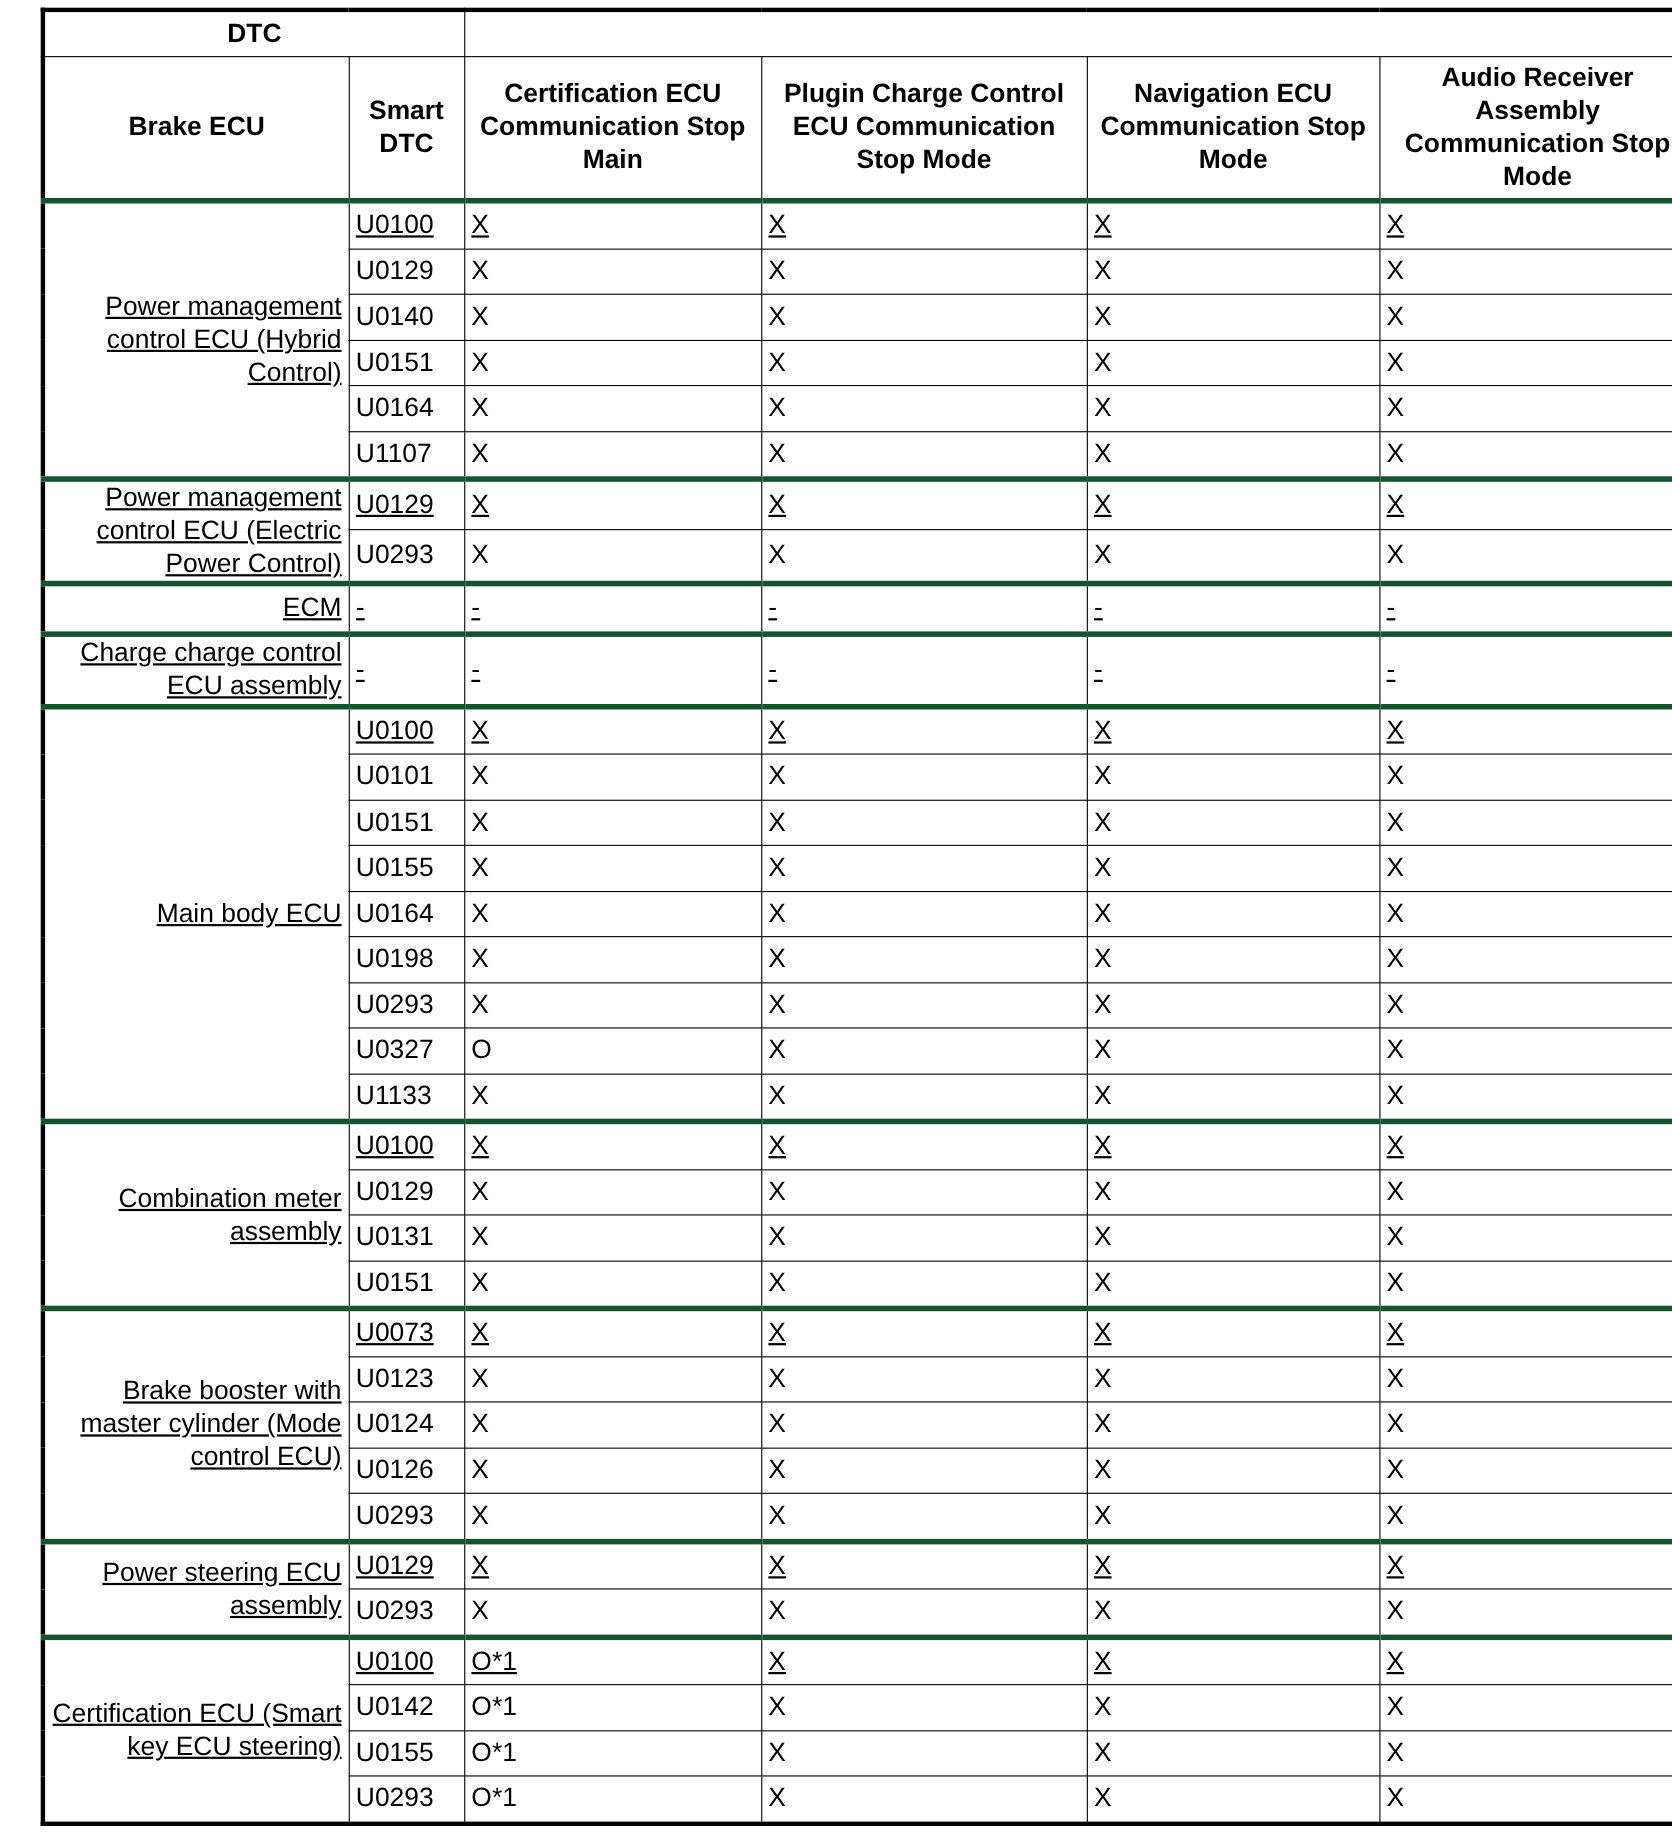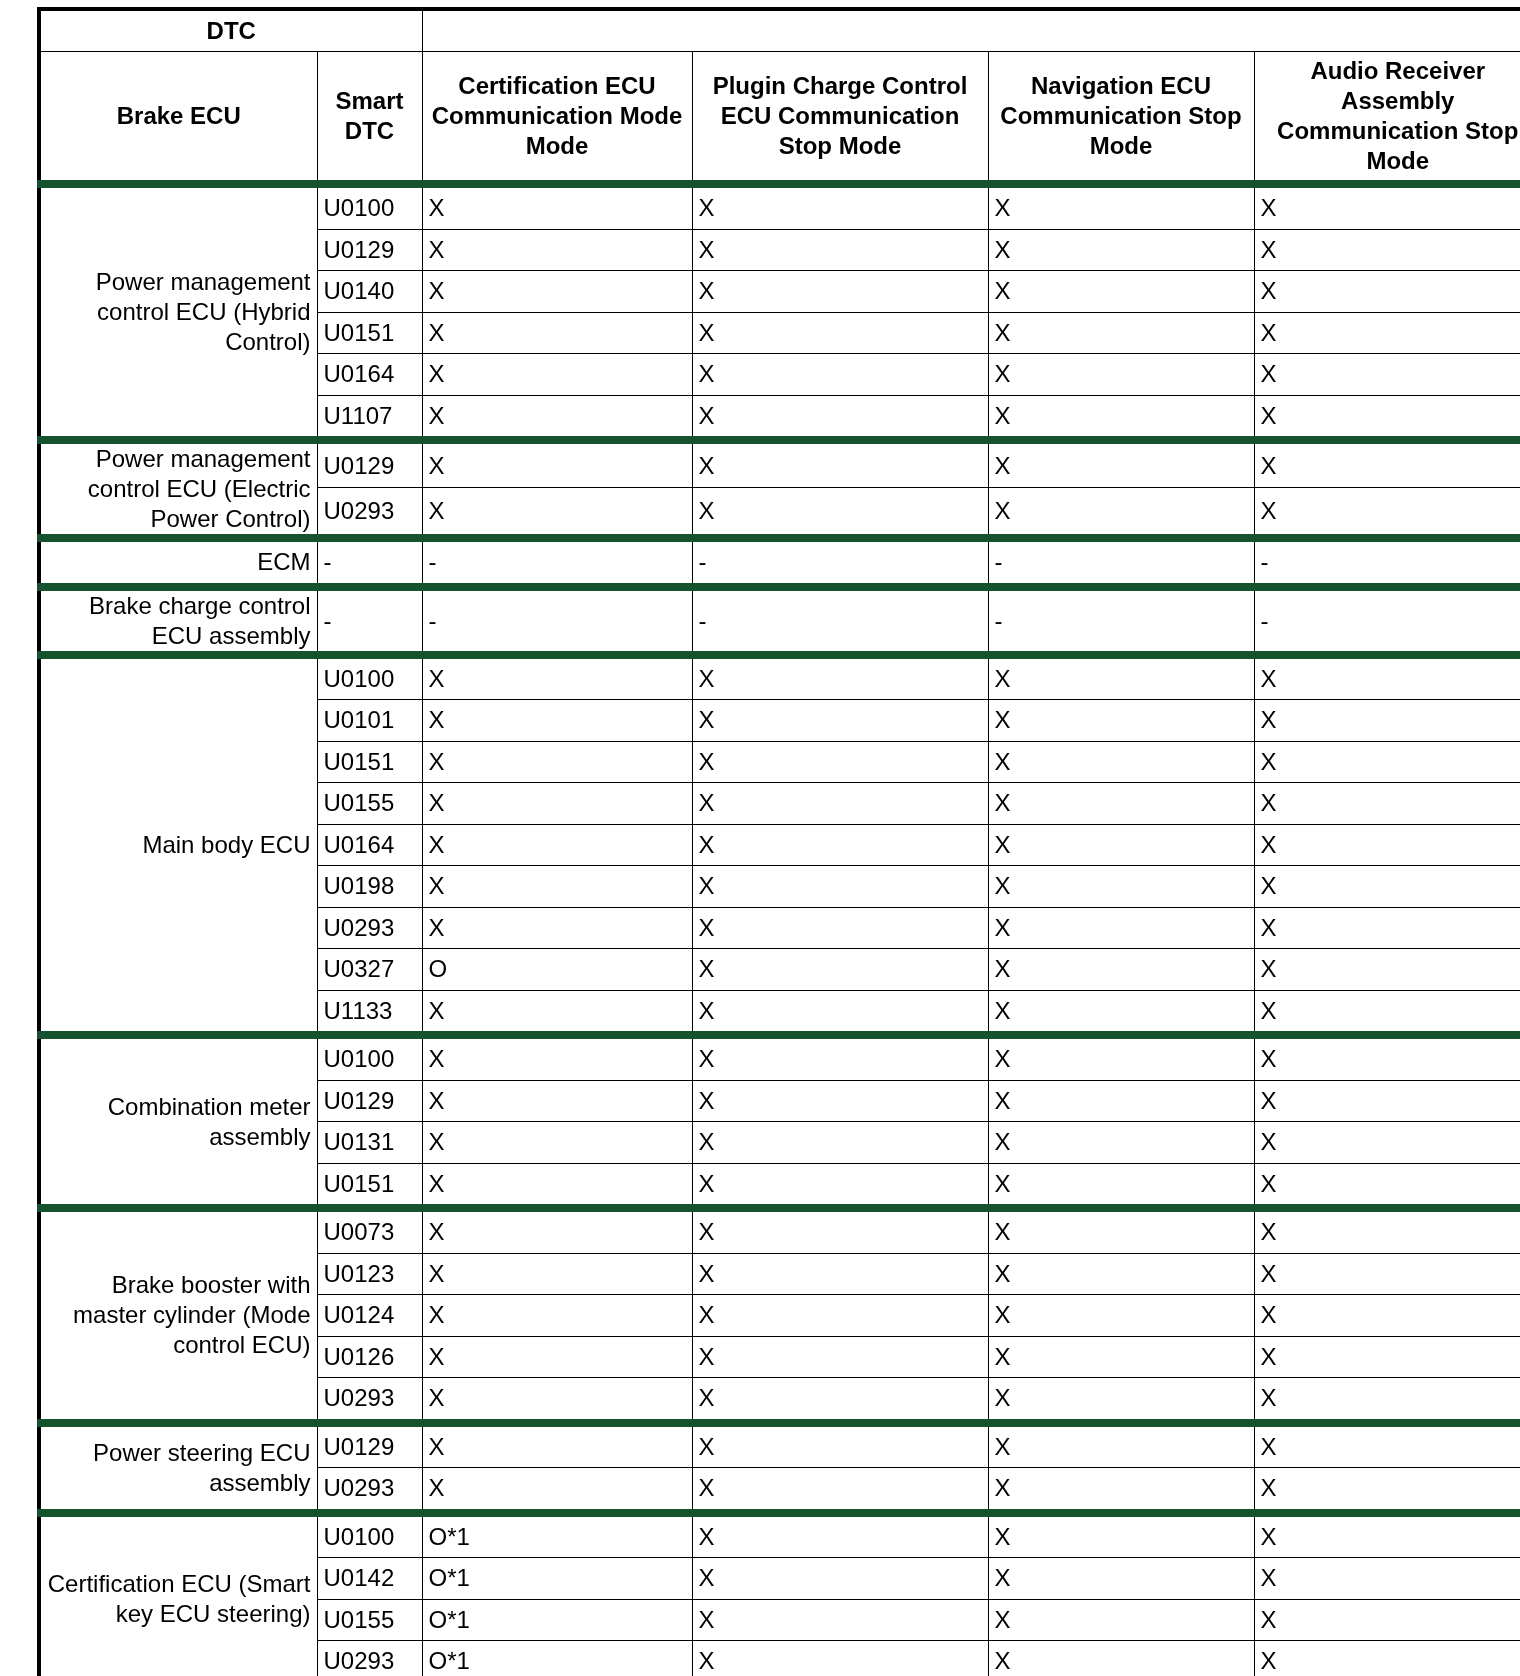--- a/index.html
+++ b/index.html
@@ -7,21 +7,21 @@
          font-family:"Liberation Sans", sans-serif; color:#000; }
   table.dtc { position:absolute; left:7px; top:7px; width:1504px;
               border-collapse:collapse; border:4px solid #000; table-layout:fixed;margin-left:30px; }
   table.dtc td, table.dtc th { border:1.5px solid #000; padding:0 6px; font-size:24px; vertical-align:middle; }
   table.dtc th { font-weight:bold; text-align:center; line-height:30px; }
   th.top { height:40px; }
   th.hdr { height:128px; }
   td { height:40.5px; line-height:30px; }
   td.ecu { text-align:right; line-height:30px; }
   td.cell { text-align:left; }
-  tr.grp-start td { border-top:8px solid #14532d; }
+  tr.grp-start td { border-top:5px solid #14532d;text-decoration:underline; }
   thead tr.hdr-row th { border-bottom:3px solid #000; }
   col.c1 { width:278px; } col.c2 { width:105px; } col.c3 { width:270px; }
   col.c4 { width:296px; } col.c5 { width:266px; } col.c6 { width:289px; }
 </style>
 </head>
 <body>
 
 <table class="dtc">
   <colgroup>
     <col class="c1">
@@ -32,21 +32,21 @@
       <col class="c6">
   </colgroup>
   <thead>
     <tr>
       <th class="top" colspan="2">DTC</th>
       <th class="top" colspan="4"></th>
     </tr>
     <tr class="hdr-row">
       <th class="hdr">Brake ECU</th>
       <th class="hdr">Smart DTC</th>
-      <th class="hdr">Certification ECU Communication Mode Mode</th>
+      <th class="hdr">Certification ECU Communication Stop Main</th>
       <th class="hdr">Plugin Charge Control ECU Communication Stop Mode</th>
       <th class="hdr">Navigation ECU Communication Stop Mode</th>
       <th class="hdr">Audio Receiver Assembly Communication Stop Mode</th>
     </tr>
   </thead>
   <tbody id="tbody">
       <tr class="grp-start">
         <td class="ecu" rowspan="6">Power management control ECU (Hybrid Control)</td>
         <td class="cell">U0100</td>
         <td class="cell">X</td>
@@ -106,21 +106,21 @@
       </tr>
       <tr class="grp-start">
         <td class="ecu" rowspan="1">ECM</td>
         <td class="cell">-</td>
         <td class="cell">-</td>
         <td class="cell">-</td>
         <td class="cell">-</td>
         <td class="cell">-</td>
       </tr>
       <tr class="grp-start" style="height: 66px;">
-        <td class="ecu" rowspan="1">Brake charge control ECU assembly</td>
+        <td class="ecu" rowspan="1">Charge charge control ECU assembly</td>
         <td class="cell">-</td>
         <td class="cell">-</td>
         <td class="cell">-</td>
         <td class="cell">-</td>
         <td class="cell">-</td>
       </tr>
       <tr class="grp-start">
         <td class="ecu" rowspan="9">Main body ECU</td>
         <td class="cell">U0100</td>
         <td class="cell">X</td>

